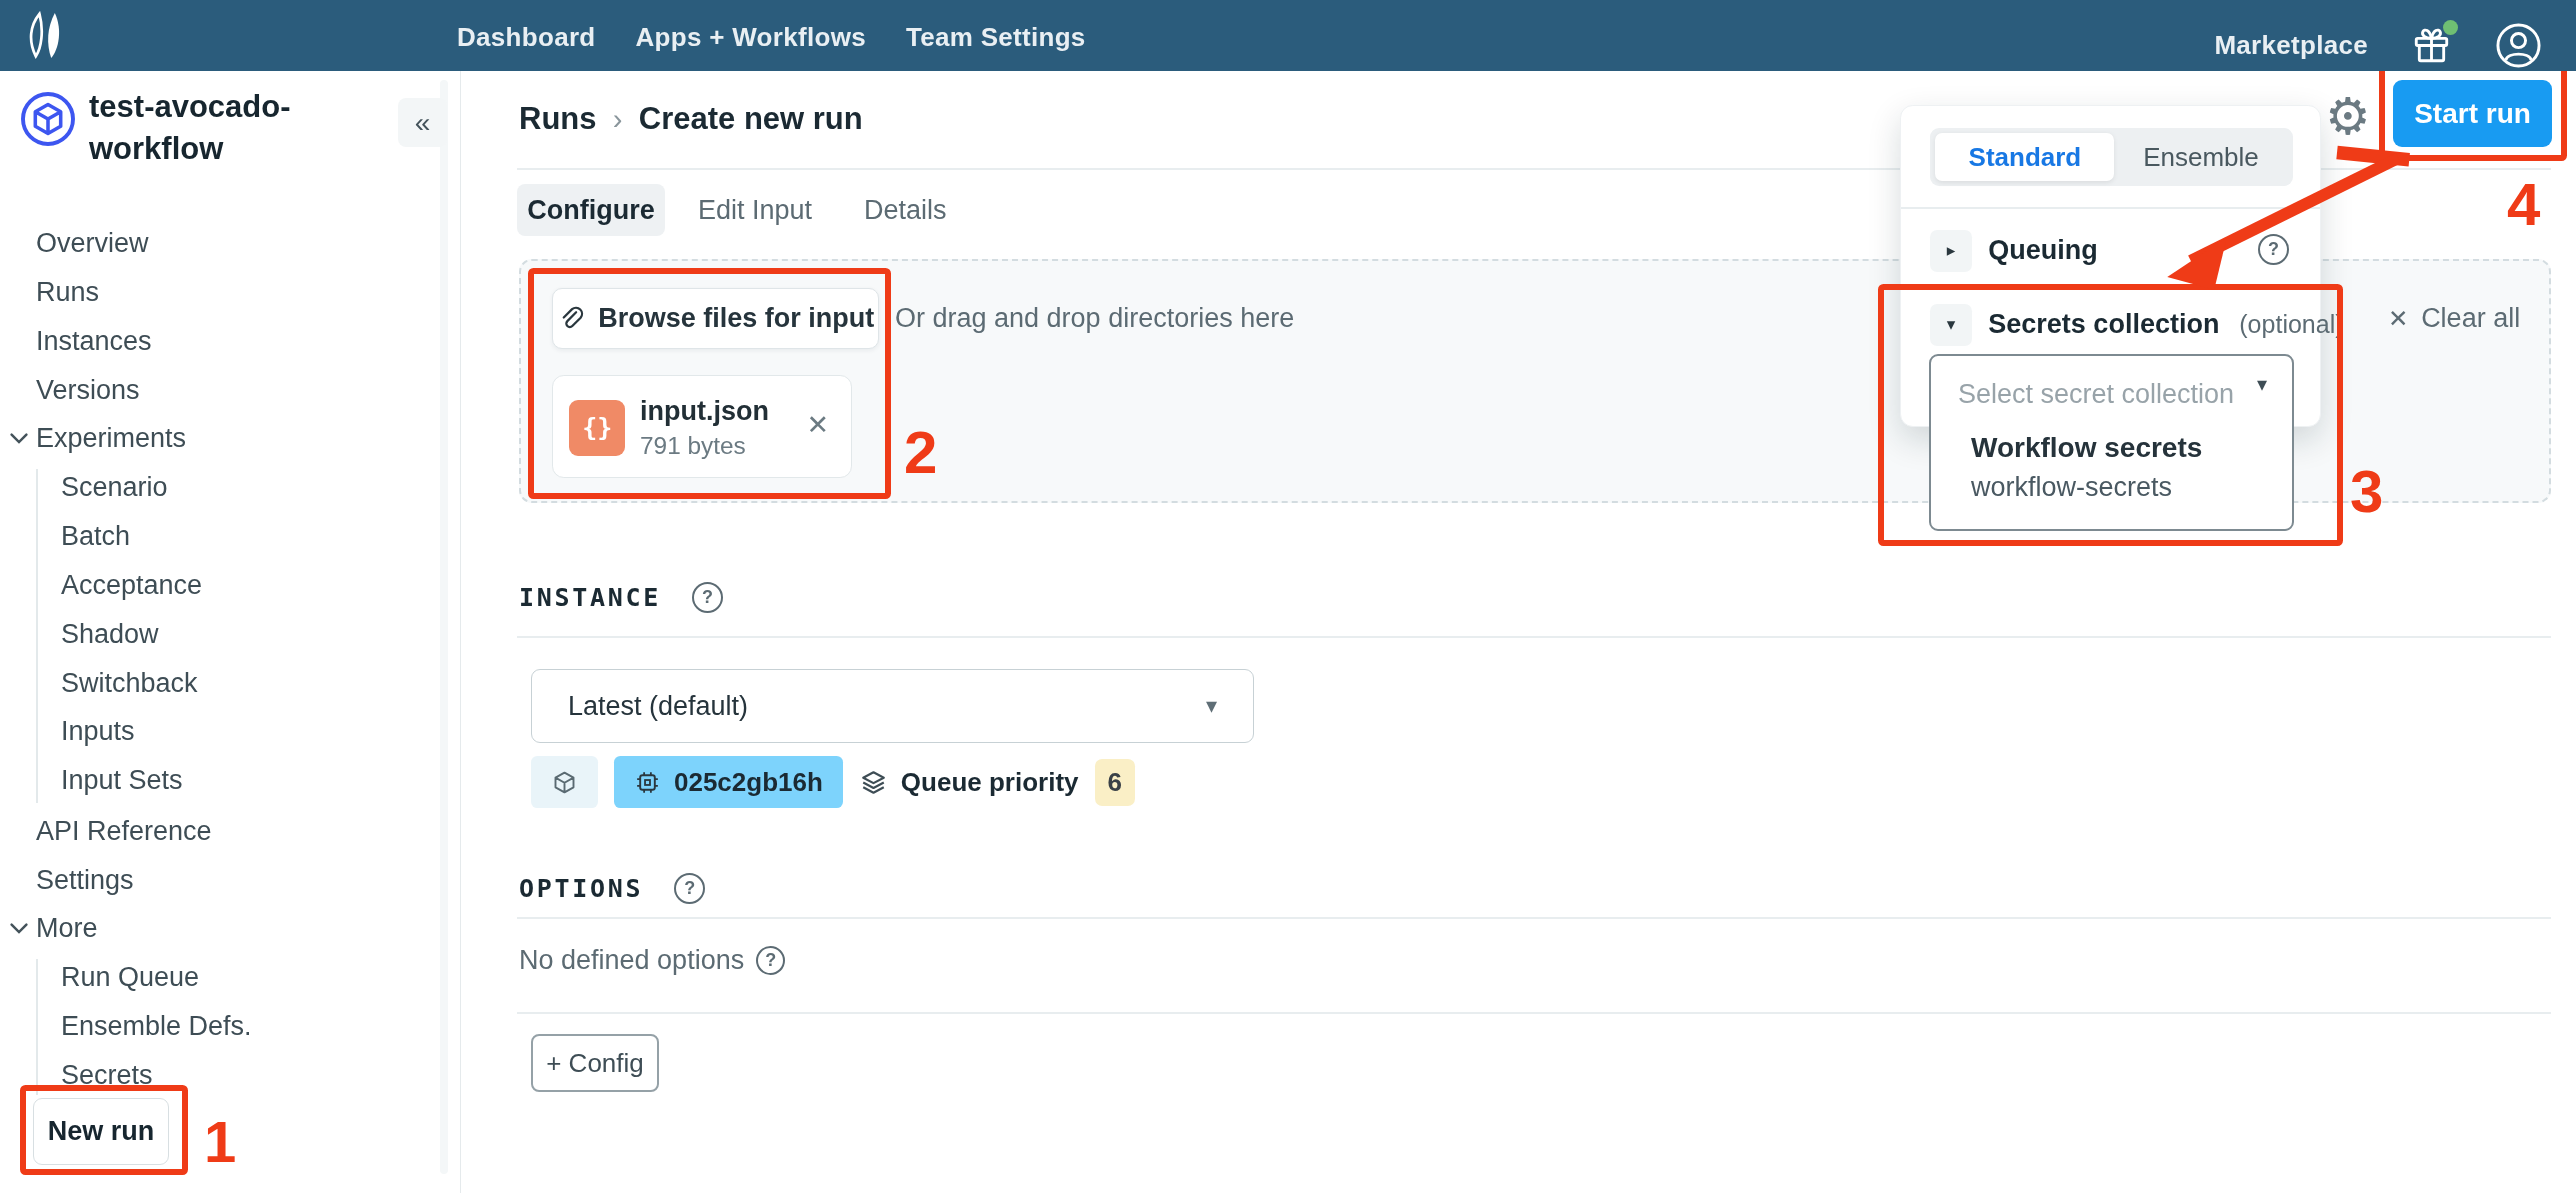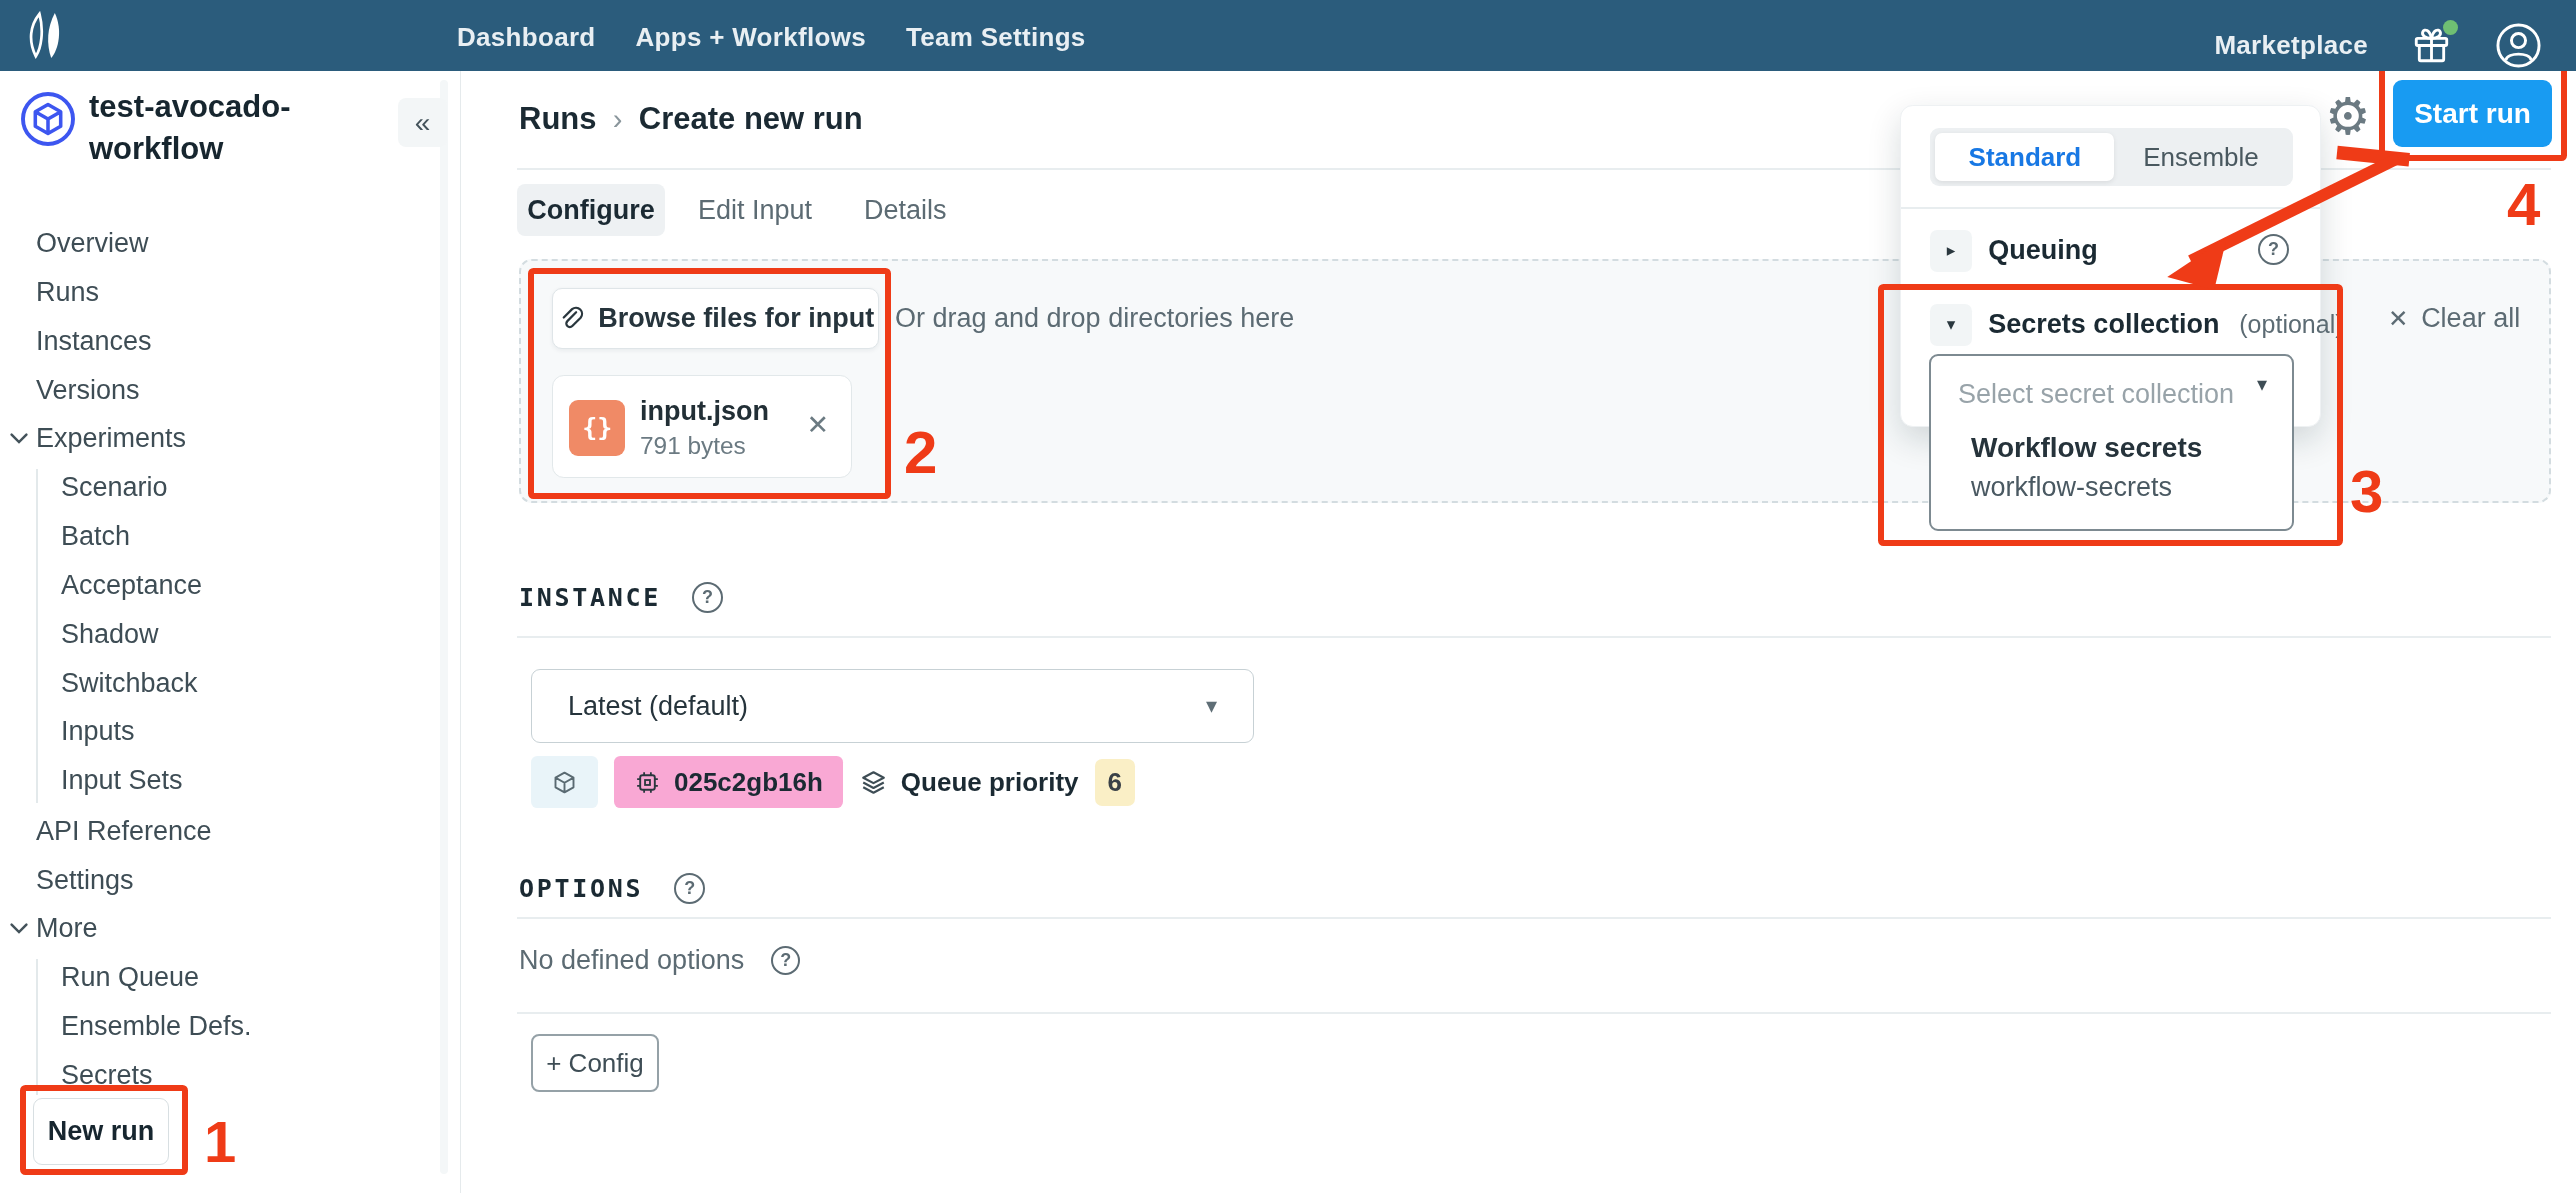--- a/index.html
+++ b/index.html
@@ -60,25 +60,25 @@
   .help { width:31px; height:31px; border:2.3px solid #5C6B73; border-radius:50%; display:inline-flex; align-items:center;
           justify-content:center; font-size:18px; color:#5C6B73; flex:0 0 auto; font-weight:bold; }
   .select { position:absolute; left:531px; top:669px; width:723px; height:74px; border:1.8px solid #C7D1D5; border-radius:9px;
             background:#fff; display:flex; align-items:center; cursor:pointer; }
   .select-text { margin-left:36px; font-size:27px; color:#26343C; }
   .select-caret { position:absolute; right:36px; font-size:22px; color:#5F6E76; }
   .chips { position:absolute; left:531px; top:756px; height:52px; display:flex; gap:16.3px; align-items:center; }
   .chip { height:52px; display:flex; align-items:center; gap:12.7px; padding:0 20px; border-radius:6.3px;
           font-size:26px; font-weight:bold; color:#1B2A33; white-space:nowrap; }
   .chip.blue { background:#E9F4F9; }
-  .chip.gray { background:#f9a8d4; }
+  .chip.gray { background:#7dd3fc; }
   .chip.naked { padding:0; background:none; }
   .badge { width:40px; height:47px; background:#FAEFC6; border-radius:7.2px; display:flex; align-items:center;
            justify-content:center; font-size:26px; font-weight:bold; color:#3A4147; margin-left:3.6px; }
-  .no-options { position:absolute; left:519px; top:945px; display:flex; gap:27px; align-items:center; font-size:27px; color:#5C6B73; }
+  .no-options { position:absolute; left:519px; top:945px; display:flex; gap:12px; align-items:center; font-size:27px; color:#5C6B73; }
   .config-btn { position:absolute; left:531px; top:1034px; width:128px; height:58px; background:#fff; border:2.3px solid #95A1A7;
                 border-radius:8.1px; display:flex; align-items:center; justify-content:center; font-size:26px; color:#3E4D55; cursor:pointer; }
 
   
   .panel { position:absolute; left:1900px; top:105px; width:421px; height:322px; background:#fff; border:0.9px solid #EEF1F3;
            border-radius:12.7px; box-shadow:0 12.7px 33px rgba(15,35,45,.16); z-index:20; }
   .tabgroup { position:absolute; left:29px; top:22px; width:363px; height:58px; background:#EDF0F2; border-radius:9px;
               display:flex; padding:5.4px; }
   .ptab-active { width:179px; background:#fff; border-radius:7.2px; box-shadow:0 1.8px 5.4px rgba(0,0,0,.08); display:flex;
                  align-items:center; justify-content:center; font-size:26px; font-weight:bold; color:#1878E4; cursor:pointer; }

